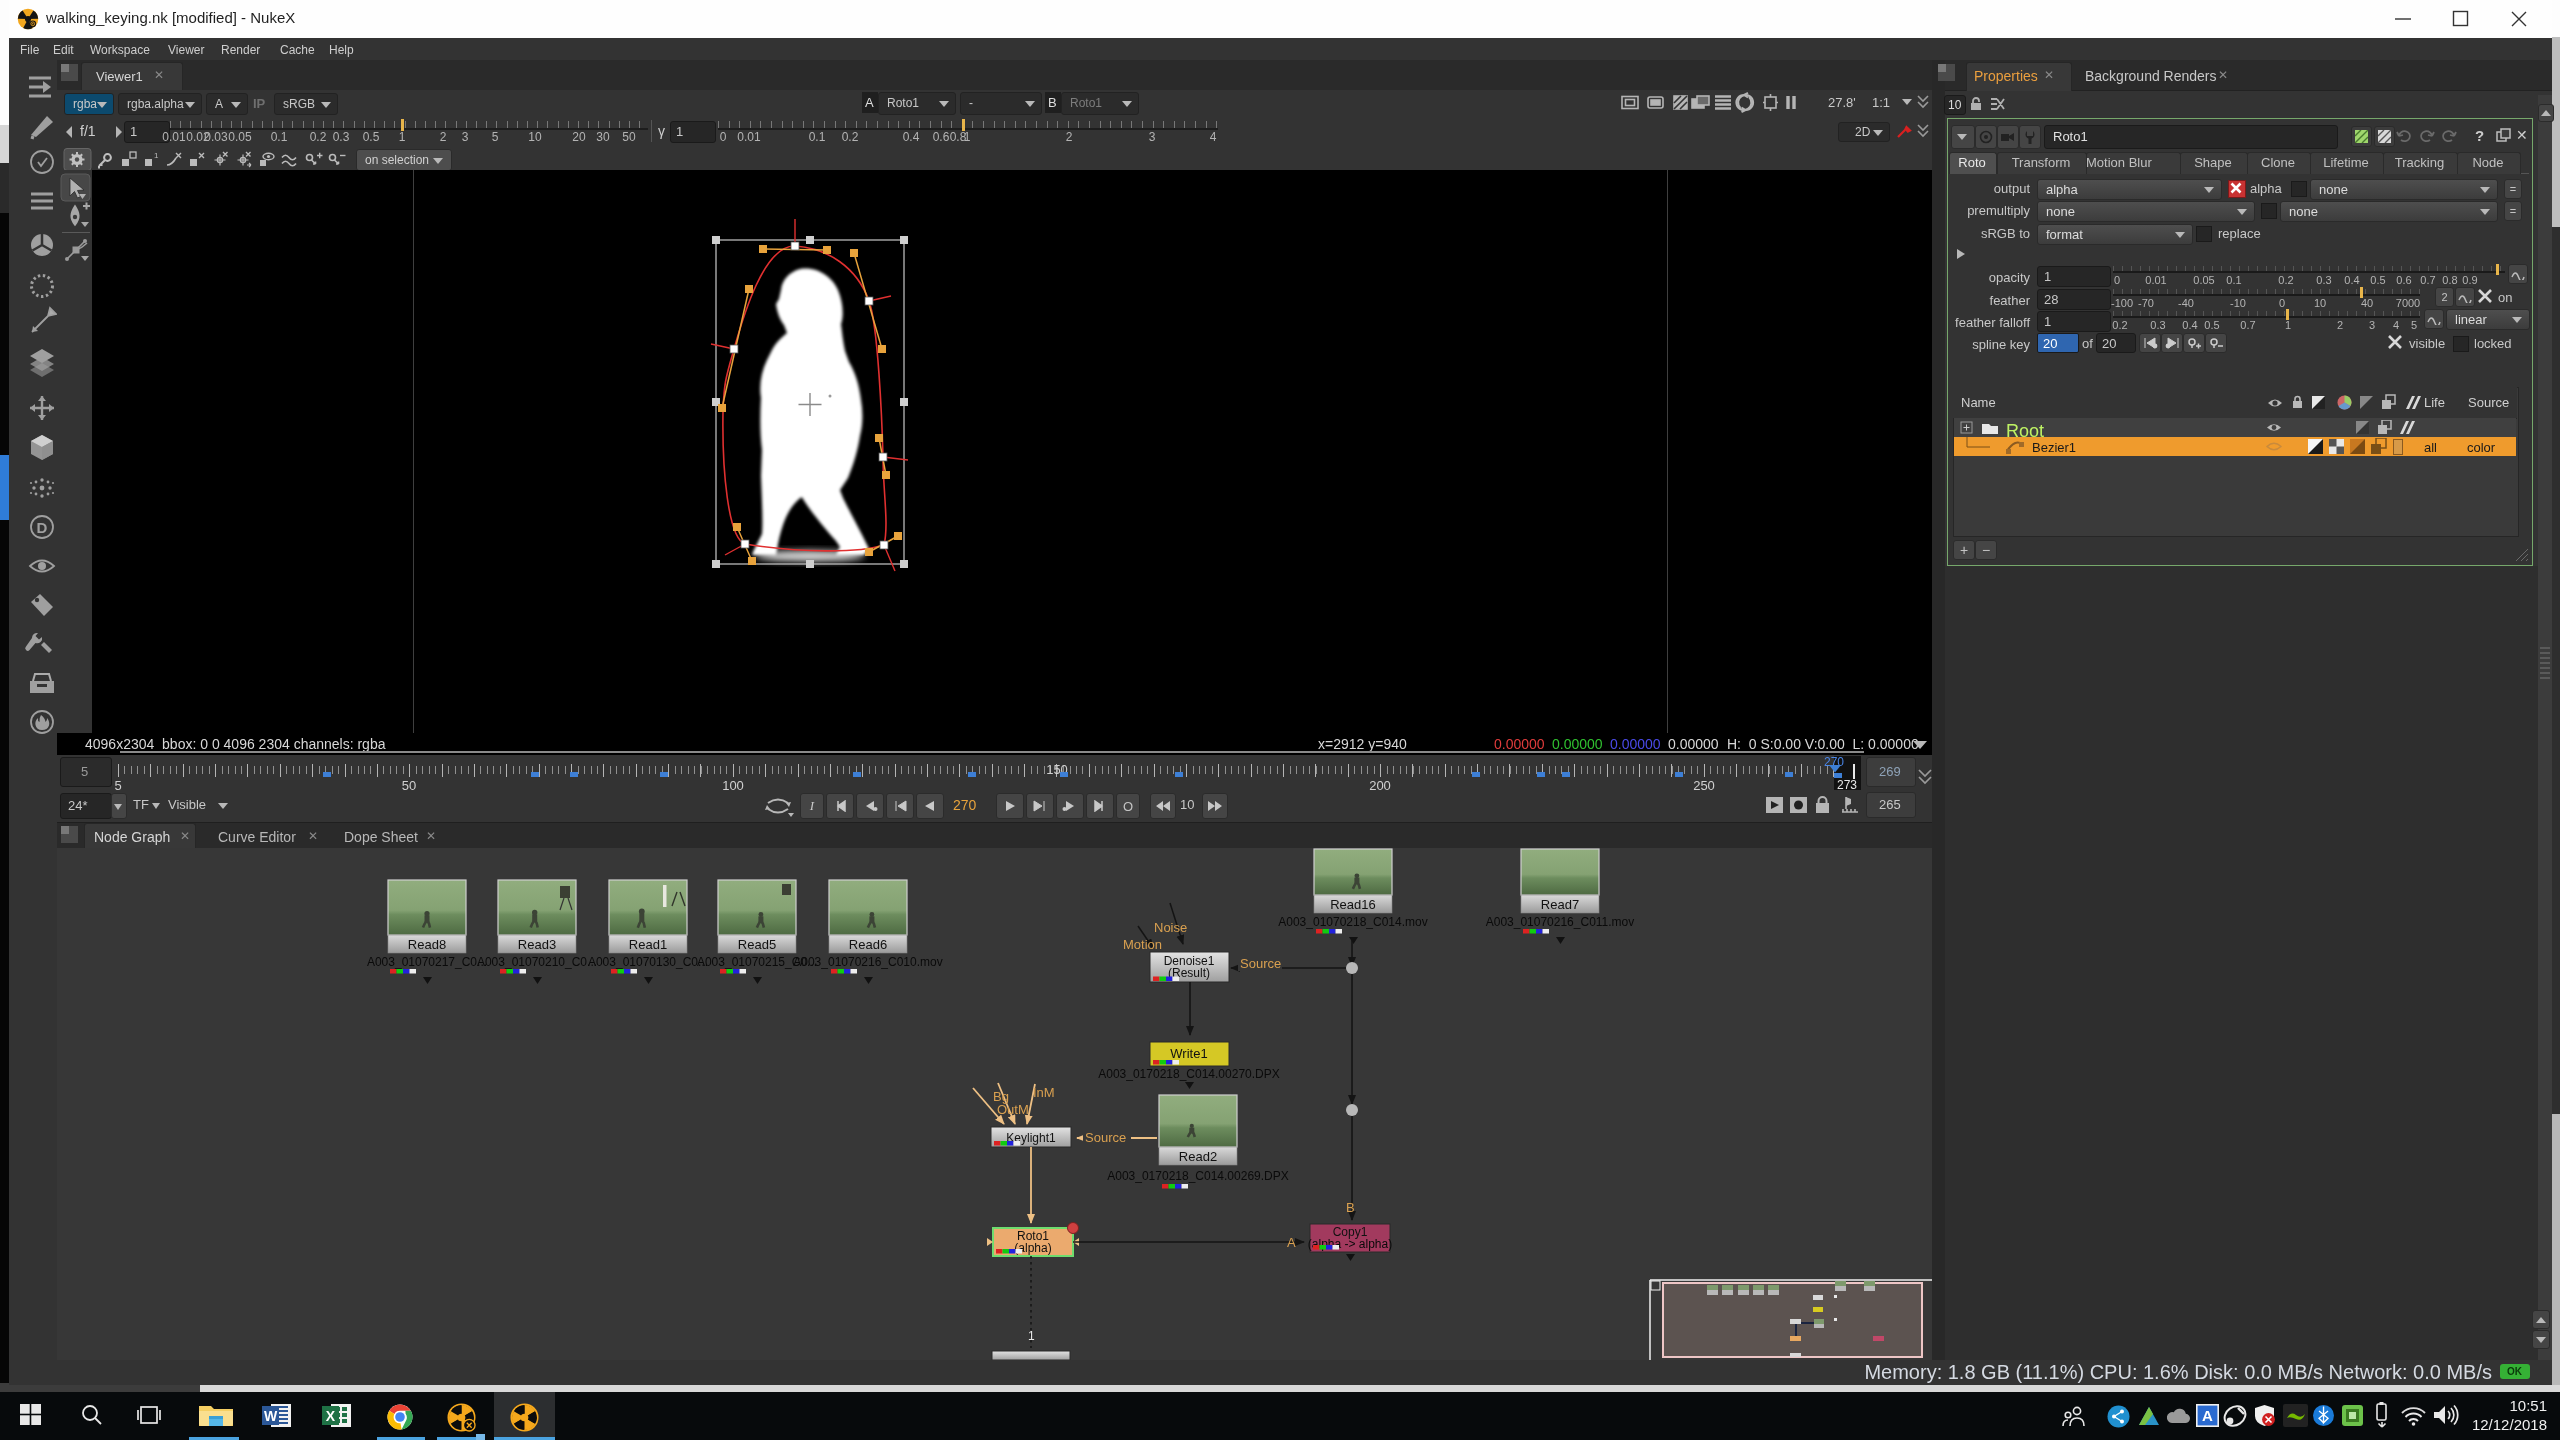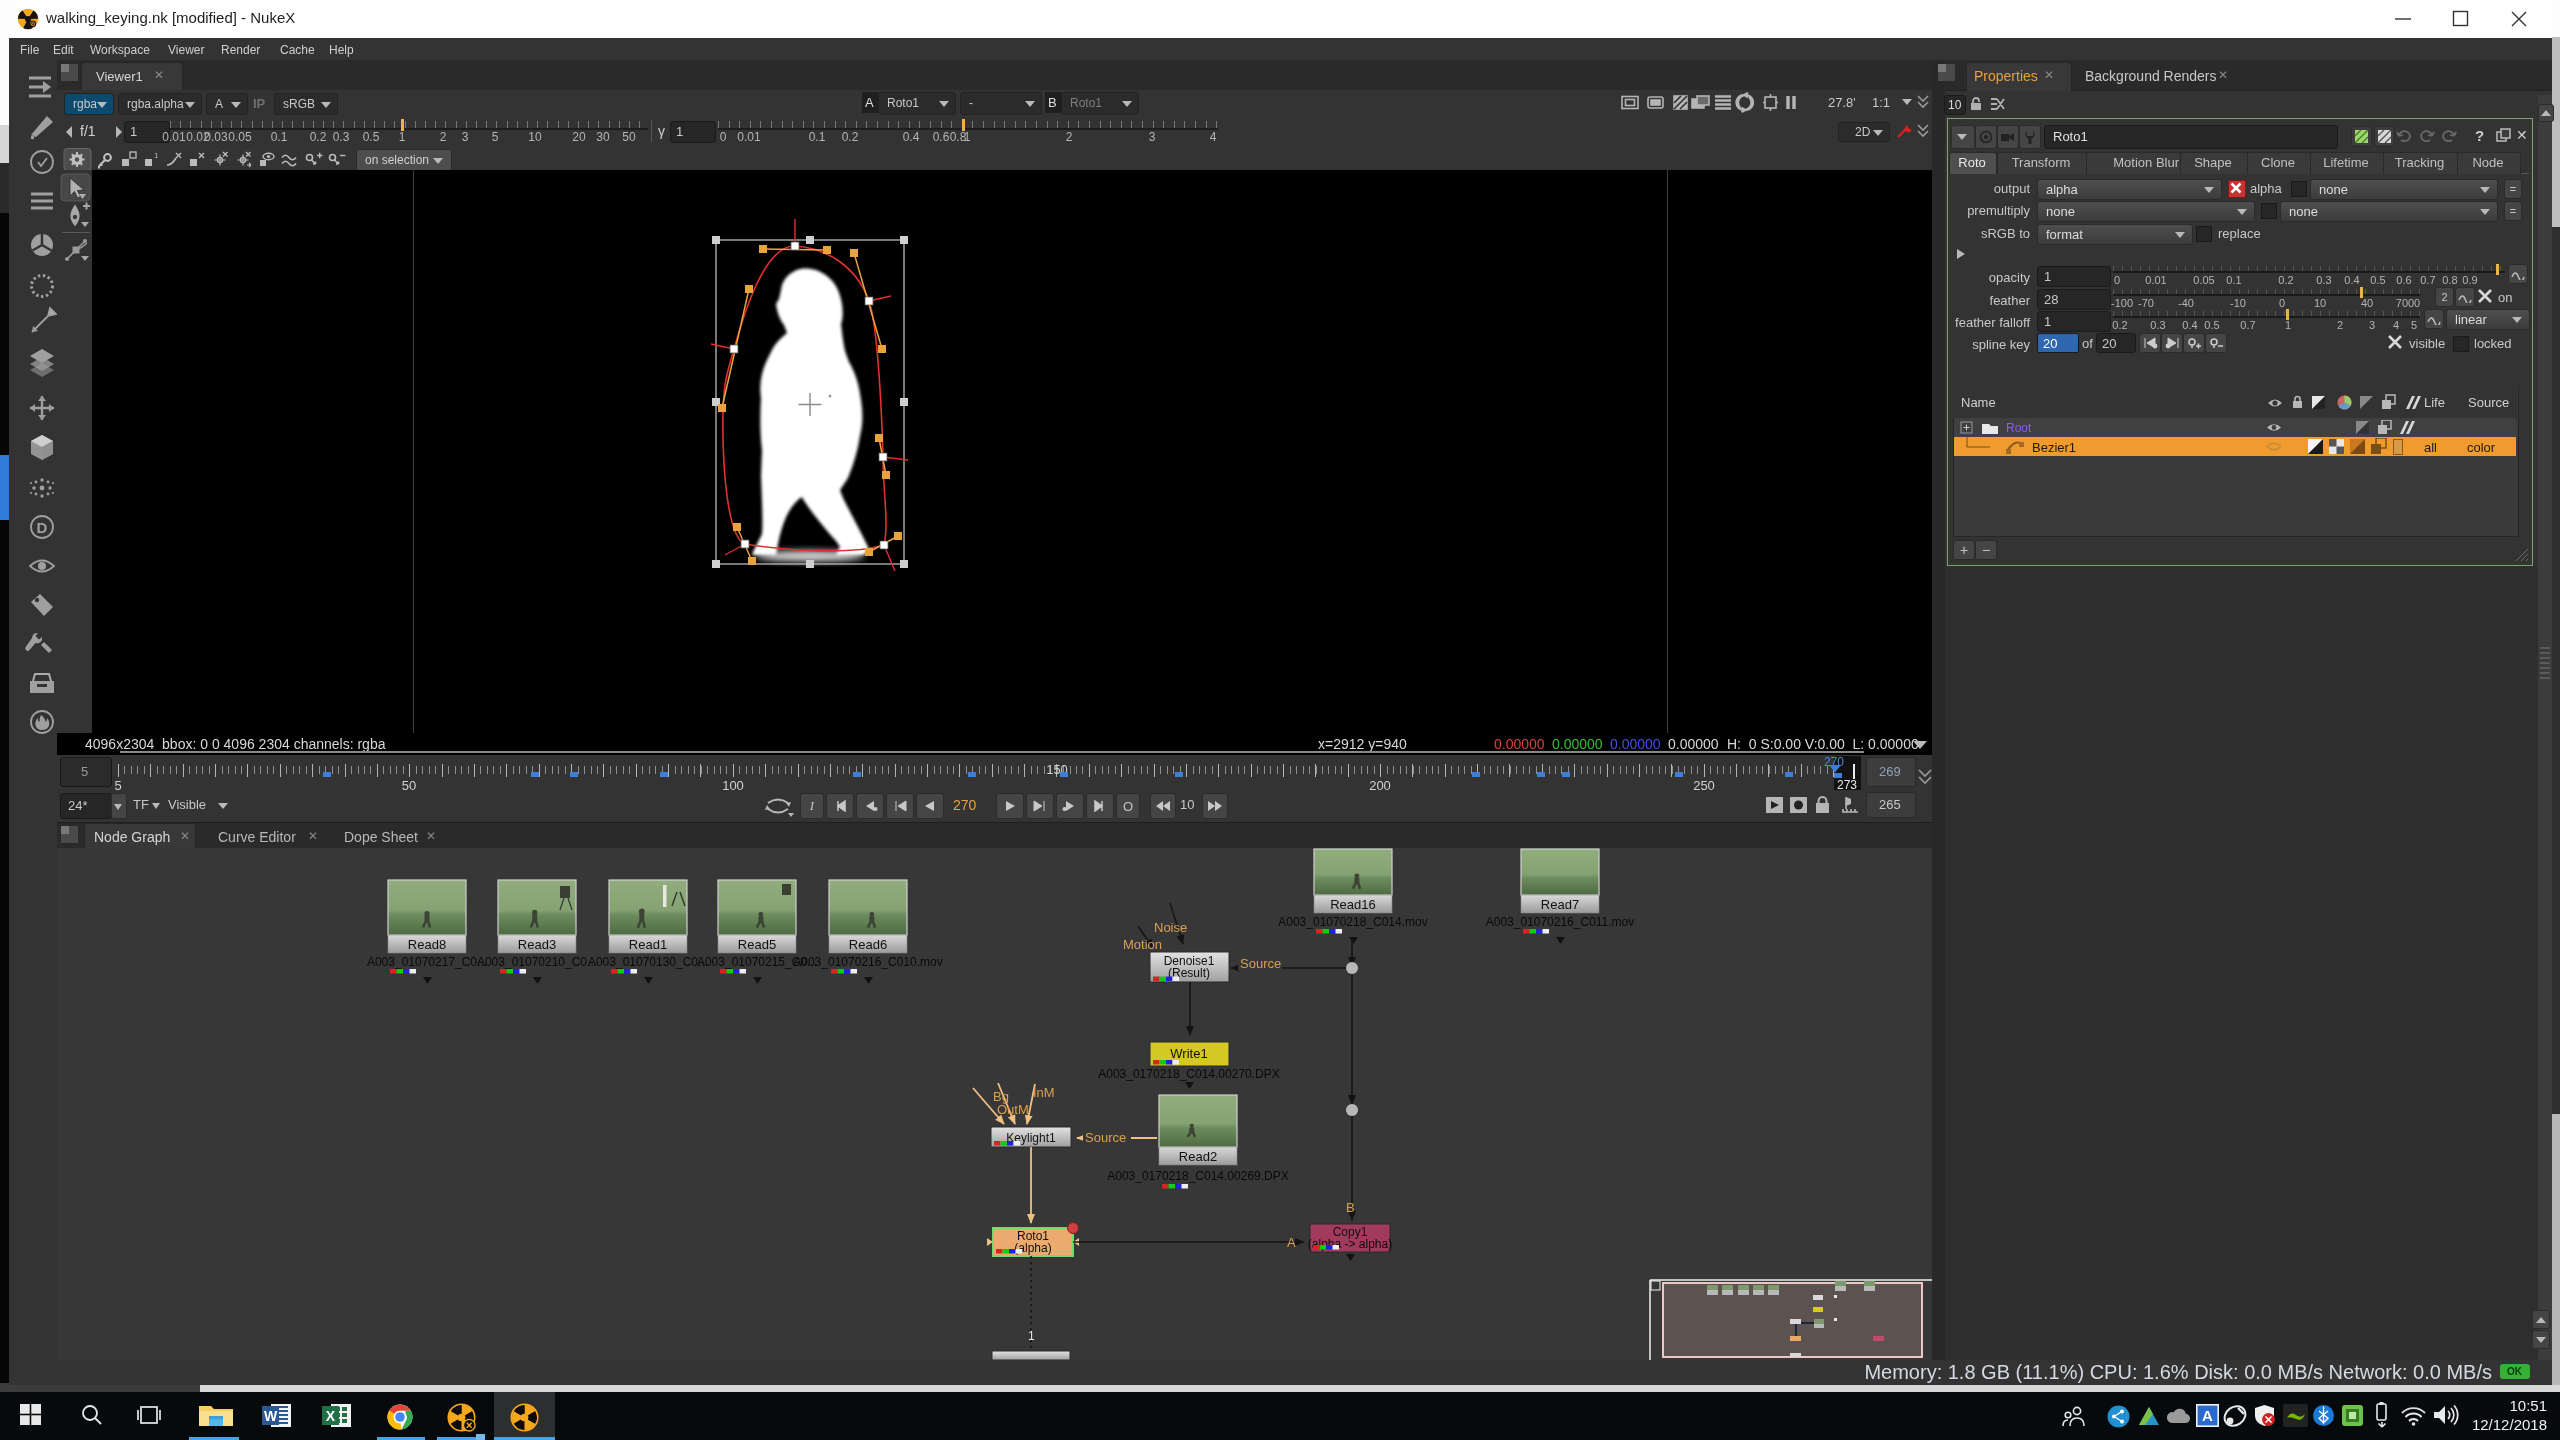--- a/index.html
+++ b/index.html
@@ -902,21 +902,21 @@
       <rect x="1" y="4" width="9" height="9" fill="none" stroke="#bdbdbd" stroke-width="1.5"></rect>
       <rect x="5" y="1" width="9" height="9" fill="#3c3c3c" stroke="#bdbdbd" stroke-width="1.5"></rect>
     </svg>
 <div class="txt" style="left:2516px;top:127px;font-size:14px;color:#cdcdcd">✕</div>
 <div class="a" style="left:1949px;top:152px;width:580px;height:21px;border-bottom:1px solid #555"></div>
 <div class="a" style="left:1949px;top:152px;width:46px;height:21px;background:#4f4f4f;border:1px solid #2a2a2a;border-bottom:none;border-radius:3px 3px 0 0"></div>
 <div class="txt" style="left:1949px;top:155px;width:46px;text-align:center;font-size:13px;color:#e8e8e8">Roto</div>
 <div class="a" style="left:1997px;top:152px;width:88px;height:21px;background:#3a3a3a;border:1px solid #2a2a2a;border-bottom:none;border-radius:3px 3px 0 0"></div>
 <div class="txt" style="left:1997px;top:155px;width:88px;text-align:center;font-size:13px;color:#c0c0c0">Transform</div>
 <div class="a" style="left:2086px;top:152px;width:93px;height:21px;background:#3a3a3a;border:1px solid #2a2a2a;border-bottom:none;border-radius:3px 3px 0 0"></div>
-<div class="txt" style="left:2086px;top:155px;width:93px;text-align:right;font-size:13px;color:#c0c0c0">Motion Blur</div>
+<div class="txt" style="left:2086px;top:155px;width:93px;text-align:left;font-size:13px;color:#c0c0c0">Motion Blur</div>
 <div class="a" style="left:2180px;top:152px;width:66px;height:21px;background:#3a3a3a;border:1px solid #2a2a2a;border-bottom:none;border-radius:3px 3px 0 0"></div>
 <div class="txt" style="left:2180px;top:155px;width:66px;text-align:center;font-size:13px;color:#c0c0c0">Shape</div>
 <div class="a" style="left:2247px;top:152px;width:62px;height:21px;background:#3a3a3a;border:1px solid #2a2a2a;border-bottom:none;border-radius:3px 3px 0 0"></div>
 <div class="txt" style="left:2247px;top:155px;width:62px;text-align:center;font-size:13px;color:#c0c0c0">Clone</div>
 <div class="a" style="left:2310px;top:152px;width:72px;height:21px;background:#3a3a3a;border:1px solid #2a2a2a;border-bottom:none;border-radius:3px 3px 0 0"></div>
 <div class="txt" style="left:2310px;top:155px;width:72px;text-align:center;font-size:13px;color:#c0c0c0">Lifetime</div>
 <div class="a" style="left:2383px;top:152px;width:73px;height:21px;background:#3a3a3a;border:1px solid #2a2a2a;border-bottom:none;border-radius:3px 3px 0 0"></div>
 <div class="txt" style="left:2383px;top:155px;width:73px;text-align:center;font-size:13px;color:#c0c0c0">Tracking</div>
 <div class="a" style="left:2457px;top:152px;width:62px;height:21px;background:#3a3a3a;border:1px solid #2a2a2a;border-bottom:none;border-radius:3px 3px 0 0"></div>
 <div class="txt" style="left:2457px;top:155px;width:62px;text-align:center;font-size:13px;color:#c0c0c0">Node</div>
@@ -1105,21 +1105,21 @@
 <div class="txt" style="left:2424px;top:395px;font-size:13px;color:#d0d0d0">Life</div>
 <div class="txt" style="left:2468px;top:395px;font-size:13px;color:#d0d0d0">Source</div>
 <div class="a" style="left:1954px;top:418px;width:562px;height:19px;background:#404040"></div>
 <svg class="a" style="left:1960px;top:421px" width="14" height="14">
       <rect x="1" y="1" width="11" height="11" fill="none" stroke="#999"></rect>
       <path d="M3.5 6.5 h6 M6.5 3.5 v6" stroke="#ccc"></path>
     </svg>
 <svg class="a" style="left:1980px;top:420px" width="20" height="16">
       <path d="M2 4 h7 l2 2 h7 v8 h-16 z" fill="#e8e8e8"></path>
     </svg>
-<div class="txt" style="left:2006px;top:421px;font-size:12px;color:#8b5cf6">Root</div>
+<div class="txt" style="left:2006px;top:421px;font-size:18px;color:#bef264">Root</div>
 <svg class="a" style="left:2266px;top:421px" width="16" height="13">
       <path d="M1 6.5 q7 -6.5 14 0 q-7 6.5 -14 0 z" fill="#b8b8b8"></path>
       <circle cx="8" cy="6.5" r="2.4" fill="#404040"></circle>
     </svg>
 <svg class="a" style="left:2356px;top:421px" width="13" height="13">
       <rect width="13" height="13" fill="#888"></rect>
       <path d="M0 13 L13 0 L13 13 Z" fill="#333"></path>
     </svg>
 <svg class="a" style="left:2378px;top:420px" width="15" height="15">
       <rect x="4" y="0" width="9" height="9" fill="none" stroke="#b8b8b8" stroke-width="1.5"></rect>

